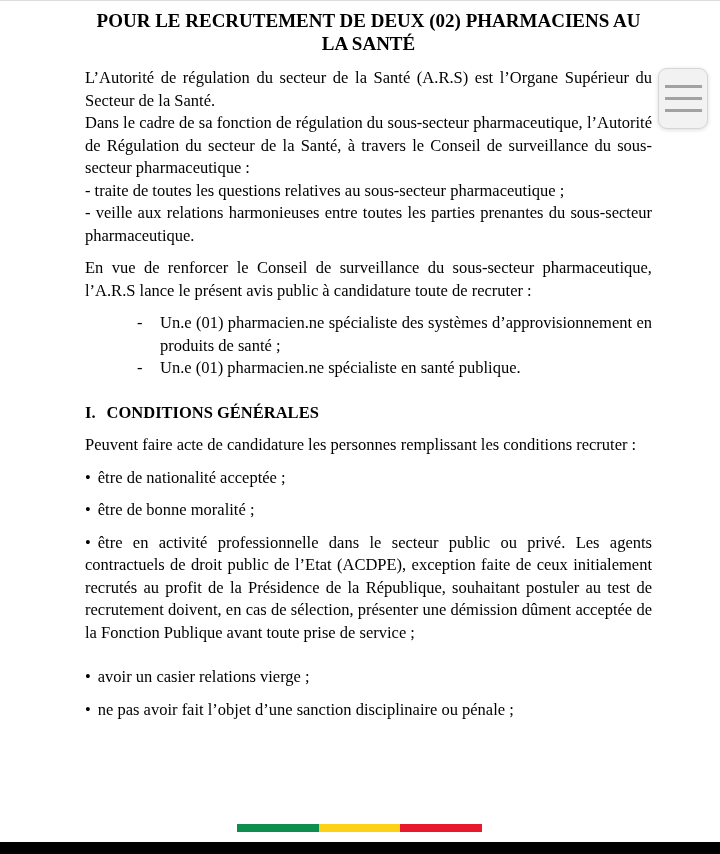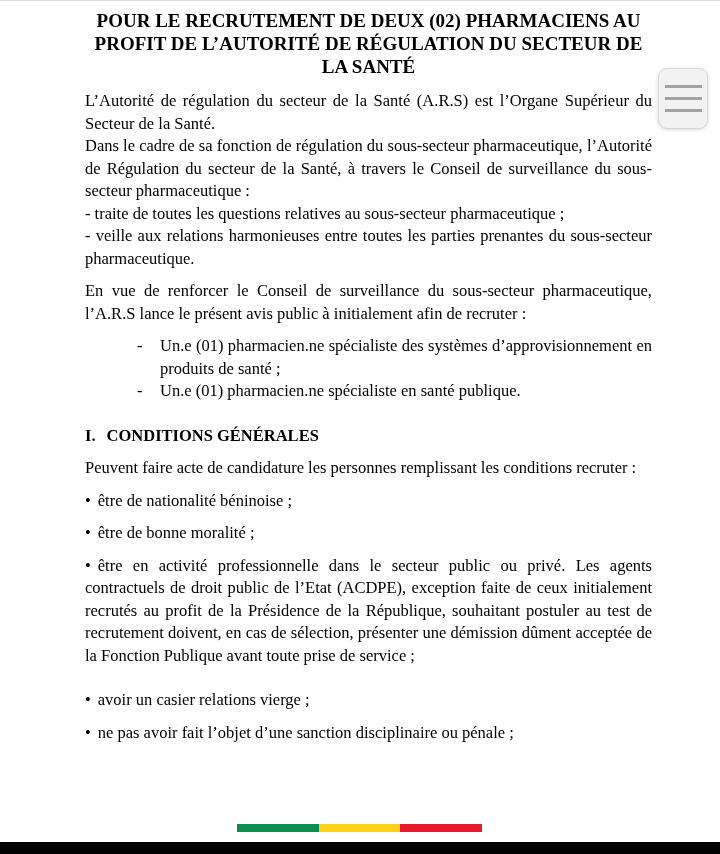--- a/index.html
+++ b/index.html
@@ -71,51 +71,50 @@
 </style>
 </head>
 <body>
 
 <div class="top-hairline"></div>
 
 <div class="page">
 
   <header class="doc-title">
     <div class="tline">POUR LE RECRUTEMENT DE DEUX (02) PHARMACIENS AU</div>
-    <div class="tline">PROFIT DE L’AUTORITÉ DE RÉGULATION DU SECTEUR DE</div>
     <div class="tline">LA SANTÉ</div>
   </header>
 
   <p class="just">L’Autorité de régulation du secteur de la Santé (A.R.S) est l’Organe Supérieur du Secteur de la Santé.</p>
 
   <p class="just">Dans le cadre de sa fonction de régulation du sous-secteur pharmaceutique, l’Autorité de Régulation du secteur de la Santé, à travers le Conseil de surveillance du sous-secteur pharmaceutique :</p>
   <p class="just">- traite de toutes les questions relatives au sous-secteur pharmaceutique ;</p>
   <p class="just">- veille aux relations harmonieuses entre toutes les parties prenantes du sous-secteur pharmaceutique.</p>
 
-  <p class="just mt10">En vue de renforcer le Conseil de surveillance du sous-secteur pharmaceutique, l’A.R.S lance le présent avis public à initialement afin de recruter :</p>
+  <p class="just mt10">En vue de renforcer le Conseil de surveillance du sous-secteur pharmaceutique, l’A.R.S lance le présent avis public à candidature toute de recruter :</p>
 
   <div class="recruit-list">
     <div class="recruit-item">
       <span class="dash">-</span>
       <span class="rtext">Un.e (01) pharmacien.ne spécialiste des systèmes d’approvisionnement en produits de santé ;</span>
     </div>
     <div class="recruit-item">
       <span class="dash">-</span>
       <span class="rtext">Un.e (01) pharmacien.ne spécialiste en santé publique.</span>
     </div>
   </div>
 
   <h2 class="section-heading">
     <span class="sec-num">I.</span><span>CONDITIONS GÉNÉRALES</span>
   </h2>
 
   <p class="just mt10">Peuvent faire acte de candidature les personnes remplissant les conditions recruter :</p>
 
   <p class="bullet just mt10">
-    <span class="bmark">•</span><span>être de nationalité béninoise ;</span>
+    <span class="bmark">•</span><span>être de nationalité acceptée ;</span>
   </p>
   <p class="bullet just mt10">
     <span class="bmark">•</span><span>être de bonne moralité ;</span>
   </p>
   <p class="bullet just mt10 mb22">
     <span class="bmark">•</span><span>être en activité professionnelle dans le secteur public ou privé. Les agents contractuels de droit public de l’Etat (ACDPE), exception faite de ceux initialement recrutés au profit de la Présidence de la République, souhaitant postuler au test de recrutement doivent, en cas de sélection, présenter une démission dûment acceptée de la Fonction Publique avant toute prise de service ;</span>
   </p>
   <p class="bullet just mt10">
     <span class="bmark">•</span><span>avoir un casier relations vierge ;</span>
   </p>

